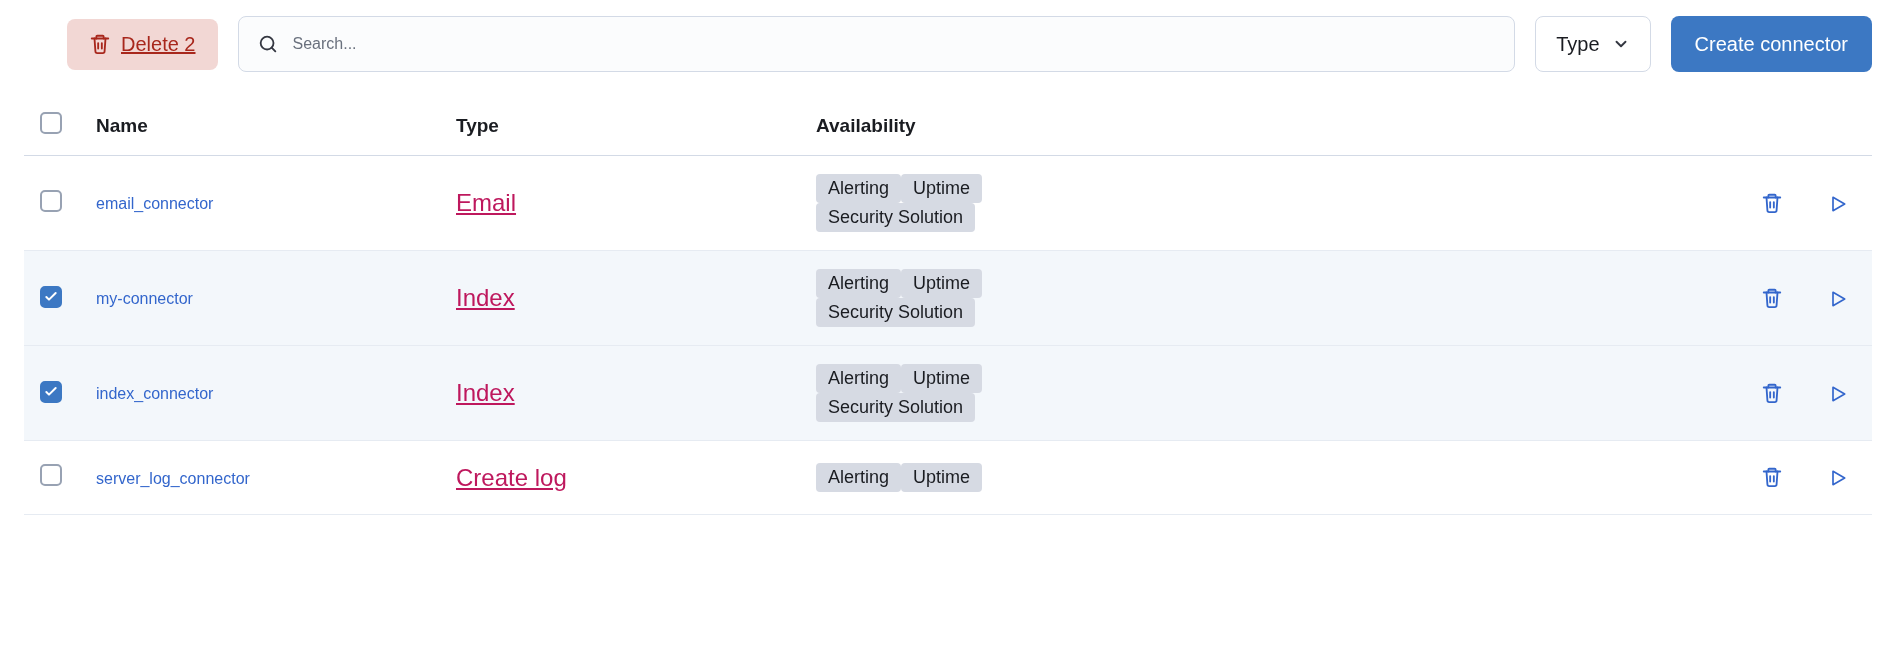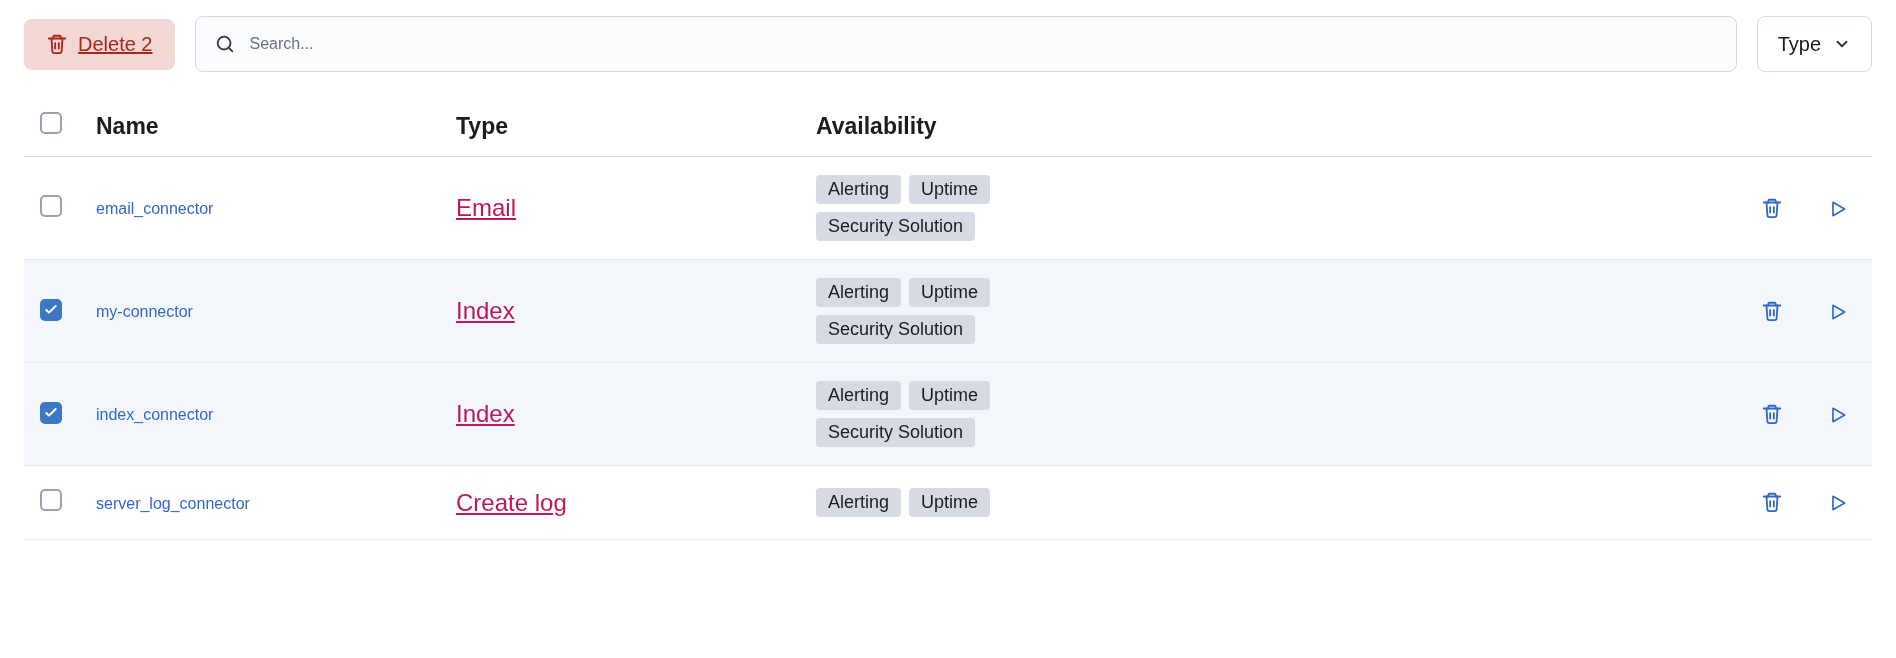--- a/index.html
+++ b/index.html
@@ -21,20 +21,21 @@
       align-items: flex-start;
       gap: 10px;
       background: #f2d7d4;
       border: none;
       border-radius: 8px;
       padding: 14px 22px;
       cursor: pointer;
       color: #a8271c;
       font-size: 20px;
       font-weight: 500;
+      margin-left: 43px;
     }
     .delete-btn span {
       text-decoration: underline;
     }
     .search-wrap {
       flex: 1;
       display: flex;
       align-items: center;
       border: 1px solid #d3dae6;
       border-radius: 8px;
@@ -76,21 +77,21 @@
       font-weight: 500;
       cursor: pointer;
     }
     table {
       width: 100%;
       border-collapse: collapse;
     }
     thead th {
       text-align: left;
       font-weight: 700;
-      font-size: 23px;
+      font-size: 19px;
       padding: 12px 16px 16px;
       border-bottom: 1px solid #d3dae6;
       color: #1a1c21;
     }
     tbody tr { border-bottom: 1px solid #e6ebf2; }
     tbody tr.selected { background: #f3f7fb; }
     tbody td {
       padding: 18px 16px;
       vertical-align: middle;
     }
@@ -103,21 +104,20 @@
     .name-link {
       color: #3366cc;
       font-weight: 500;
       cursor: pointer;
       font-size: 16px;
     }
     .type-text { font-size: 24px; color: #be185d; text-decoration: underline; }
     .badges {
       display: flex;
       flex-wrap: wrap;
-      gap: 8px;
       max-width: 260px;
     }
     .badge {
       background: #d6dae3;
       color: #1a1c21;
       border-radius: 4px;
       padding: 4px 12px;
       font-size: 18px;
       font-weight: 500;
     }
@@ -196,20 +196,21 @@
 
   <button class="type-btn">
     <span>Type</span>
     <span style="color:#343741;">
       <svg width="18" height="18" viewBox="0 0 24 24">
           <use href="#ico-chevdown"></use>
         </svg>
     </span>
   </button>
 
+  <button class="create-btn">Create connector</button>
 </div>
 
 <table>
   <thead>
     <tr>
       <th class="col-check">
         <span class="chk"></span>
       </th>
       <th>Name</th>
       <th>Type</th>

